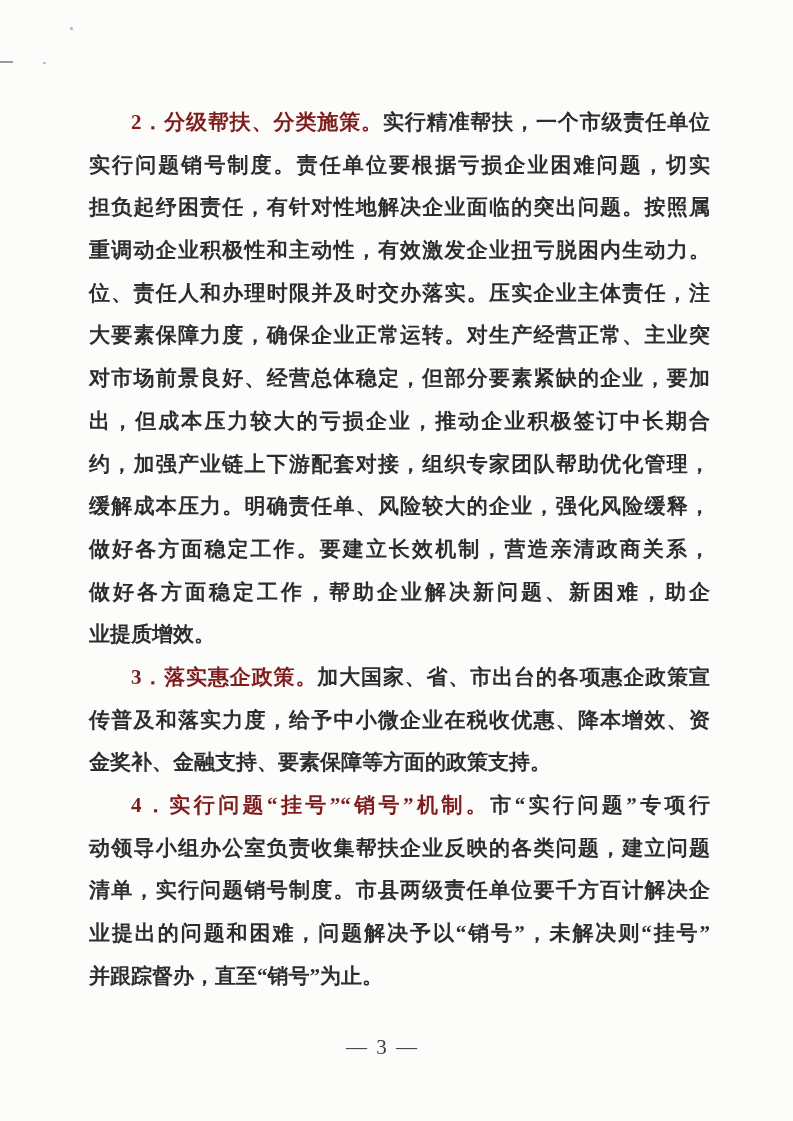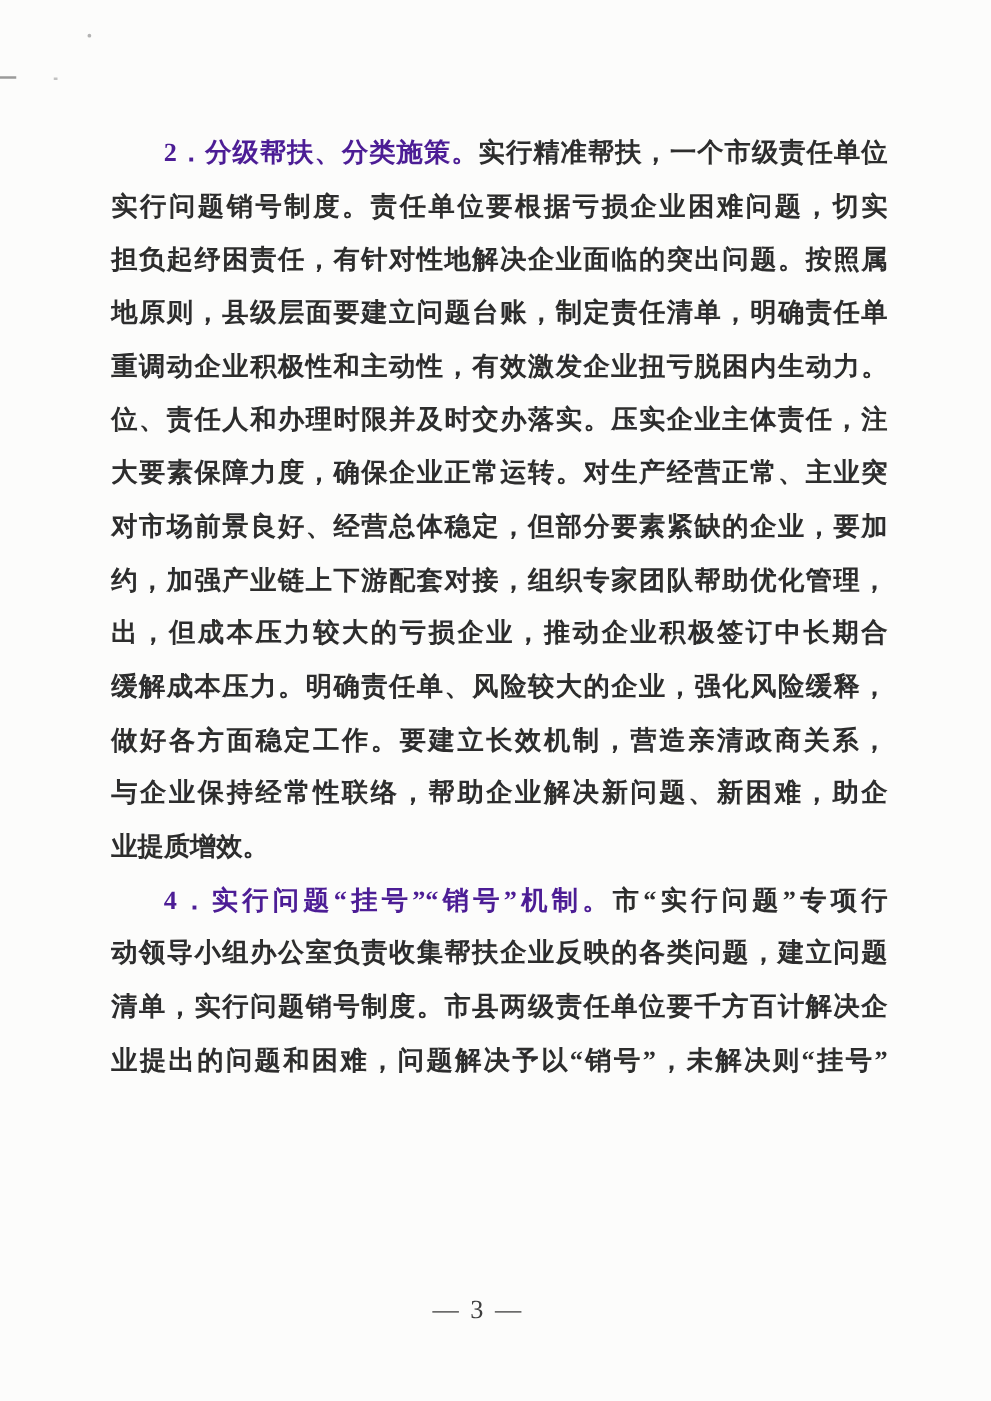--- a/index.html
+++ b/index.html
@@ -31,21 +31,21 @@
     overflow: visible;
   }
   .line.indent { text-indent: 2em; }
   .line.last {
     text-align-last: left;
     text-align: right;
   }
   .seg { font-weight: 700; }
   .seg.bold {
     font-weight: 700;
-    color: #4c1d95;
+    color: #7f1d1d;
   }
   .footer {
     position: absolute;
     left: 0;
     top: 1035px;
     width: 793px;
     text-align: center;
     font-size: 21px;
     letter-spacing: 2px;
     color: #3e3e3e;
@@ -83,33 +83,38 @@
 
 <div class="artifact artifact-dash"></div>
 <div class="artifact artifact-speck-1"></div>
 <div class="artifact artifact-speck-2"></div>
 
 <div class="doc-body">
     <div class="paragraph">
       <div class="line indent"><span class="seg bold">2．分级帮扶、分类施策。</span><span class="seg">实行精准帮扶，一个市级责任单位</span></div>
       <div class="line"><span class="seg">实行问题销号制度。责任单位要根据亏损企业困难问题，切实</span></div>
       <div class="line"><span class="seg">担负起纾困责任，有针对性地解决企业面临的突出问题。按照属</span></div>
-      <div class="line"><span class="seg">地原则，县级层面要建立问题台账，制定责任清单，明确责任单</span></div>
       <div class="line"><span class="seg">重调动企业积极性和主动性，有效激发企业扭亏脱困内生动力。</span></div>
       <div class="line"><span class="seg">位、责任人和办理时限并及时交办落实。压实企业主体责任，注</span></div>
       <div class="line"><span class="seg">大要素保障力度，确保企业正常运转。对生产经营正常、主业突</span></div>
       <div class="line"><span class="seg">对市场前景良好、经营总体稳定，但部分要素紧缺的企业，要加</span></div>
+      <div class="line"><span class="seg">出，但成本压力较大的亏损企业，推动企业积极签订中长期合</span></div>
       <div class="line"><span class="seg">约，加强产业链上下游配套对接，组织专家团队帮助优化管理，</span></div>
-      <div class="line"><span class="seg">出，但成本压力较大的亏损企业，推动企业积极签订中长期合</span></div>
       <div class="line"><span class="seg">缓解成本压力。明确责任单、风险较大的企业，强化风险缓释，</span></div>
       <div class="line"><span class="seg">做好各方面稳定工作。要建立长效机制，营造亲清政商关系，</span></div>
-      <div class="line"><span class="seg">与企业保持经常性联络，帮助企业解决新问题、新困难，助企</span></div>
+      <div class="line"><span class="seg">做好各方面稳定工作，帮助企业解决新问题、新困难，助企</span></div>
       <div class="line last"><span class="seg">业提质增效。</span></div>
+    </div>
+    <div class="paragraph">
+      <div class="line indent"><span class="seg bold">3．落实惠企政策。</span><span class="seg">加大国家、省、市出台的各项惠企政策宣</span></div>
+      <div class="line"><span class="seg">传普及和落实力度，给予中小微企业在税收优惠、降本增效、资</span></div>
+      <div class="line last"><span class="seg">金奖补、金融支持、要素保障等方面的政策支持。</span></div>
     </div>
     <div class="paragraph">
       <div class="line indent"><span class="seg bold">4．实行问题“挂号”“销号”机制。</span><span class="seg">市“实行问题”专项行</span></div>
       <div class="line"><span class="seg">动领导小组办公室负责收集帮扶企业反映的各类问题，建立问题</span></div>
       <div class="line"><span class="seg">清单，实行问题销号制度。市县两级责任单位要千方百计解决企</span></div>
       <div class="line"><span class="seg">业提出的问题和困难，问题解决予以“销号”，未解决则“挂号”</span></div>
+      <div class="line last"><span class="seg">并跟踪督办，直至“销号”为止。</span></div>
     </div>
   </div>
 
 <div class="footer">— 3 —</div>
 
 </body></html>

